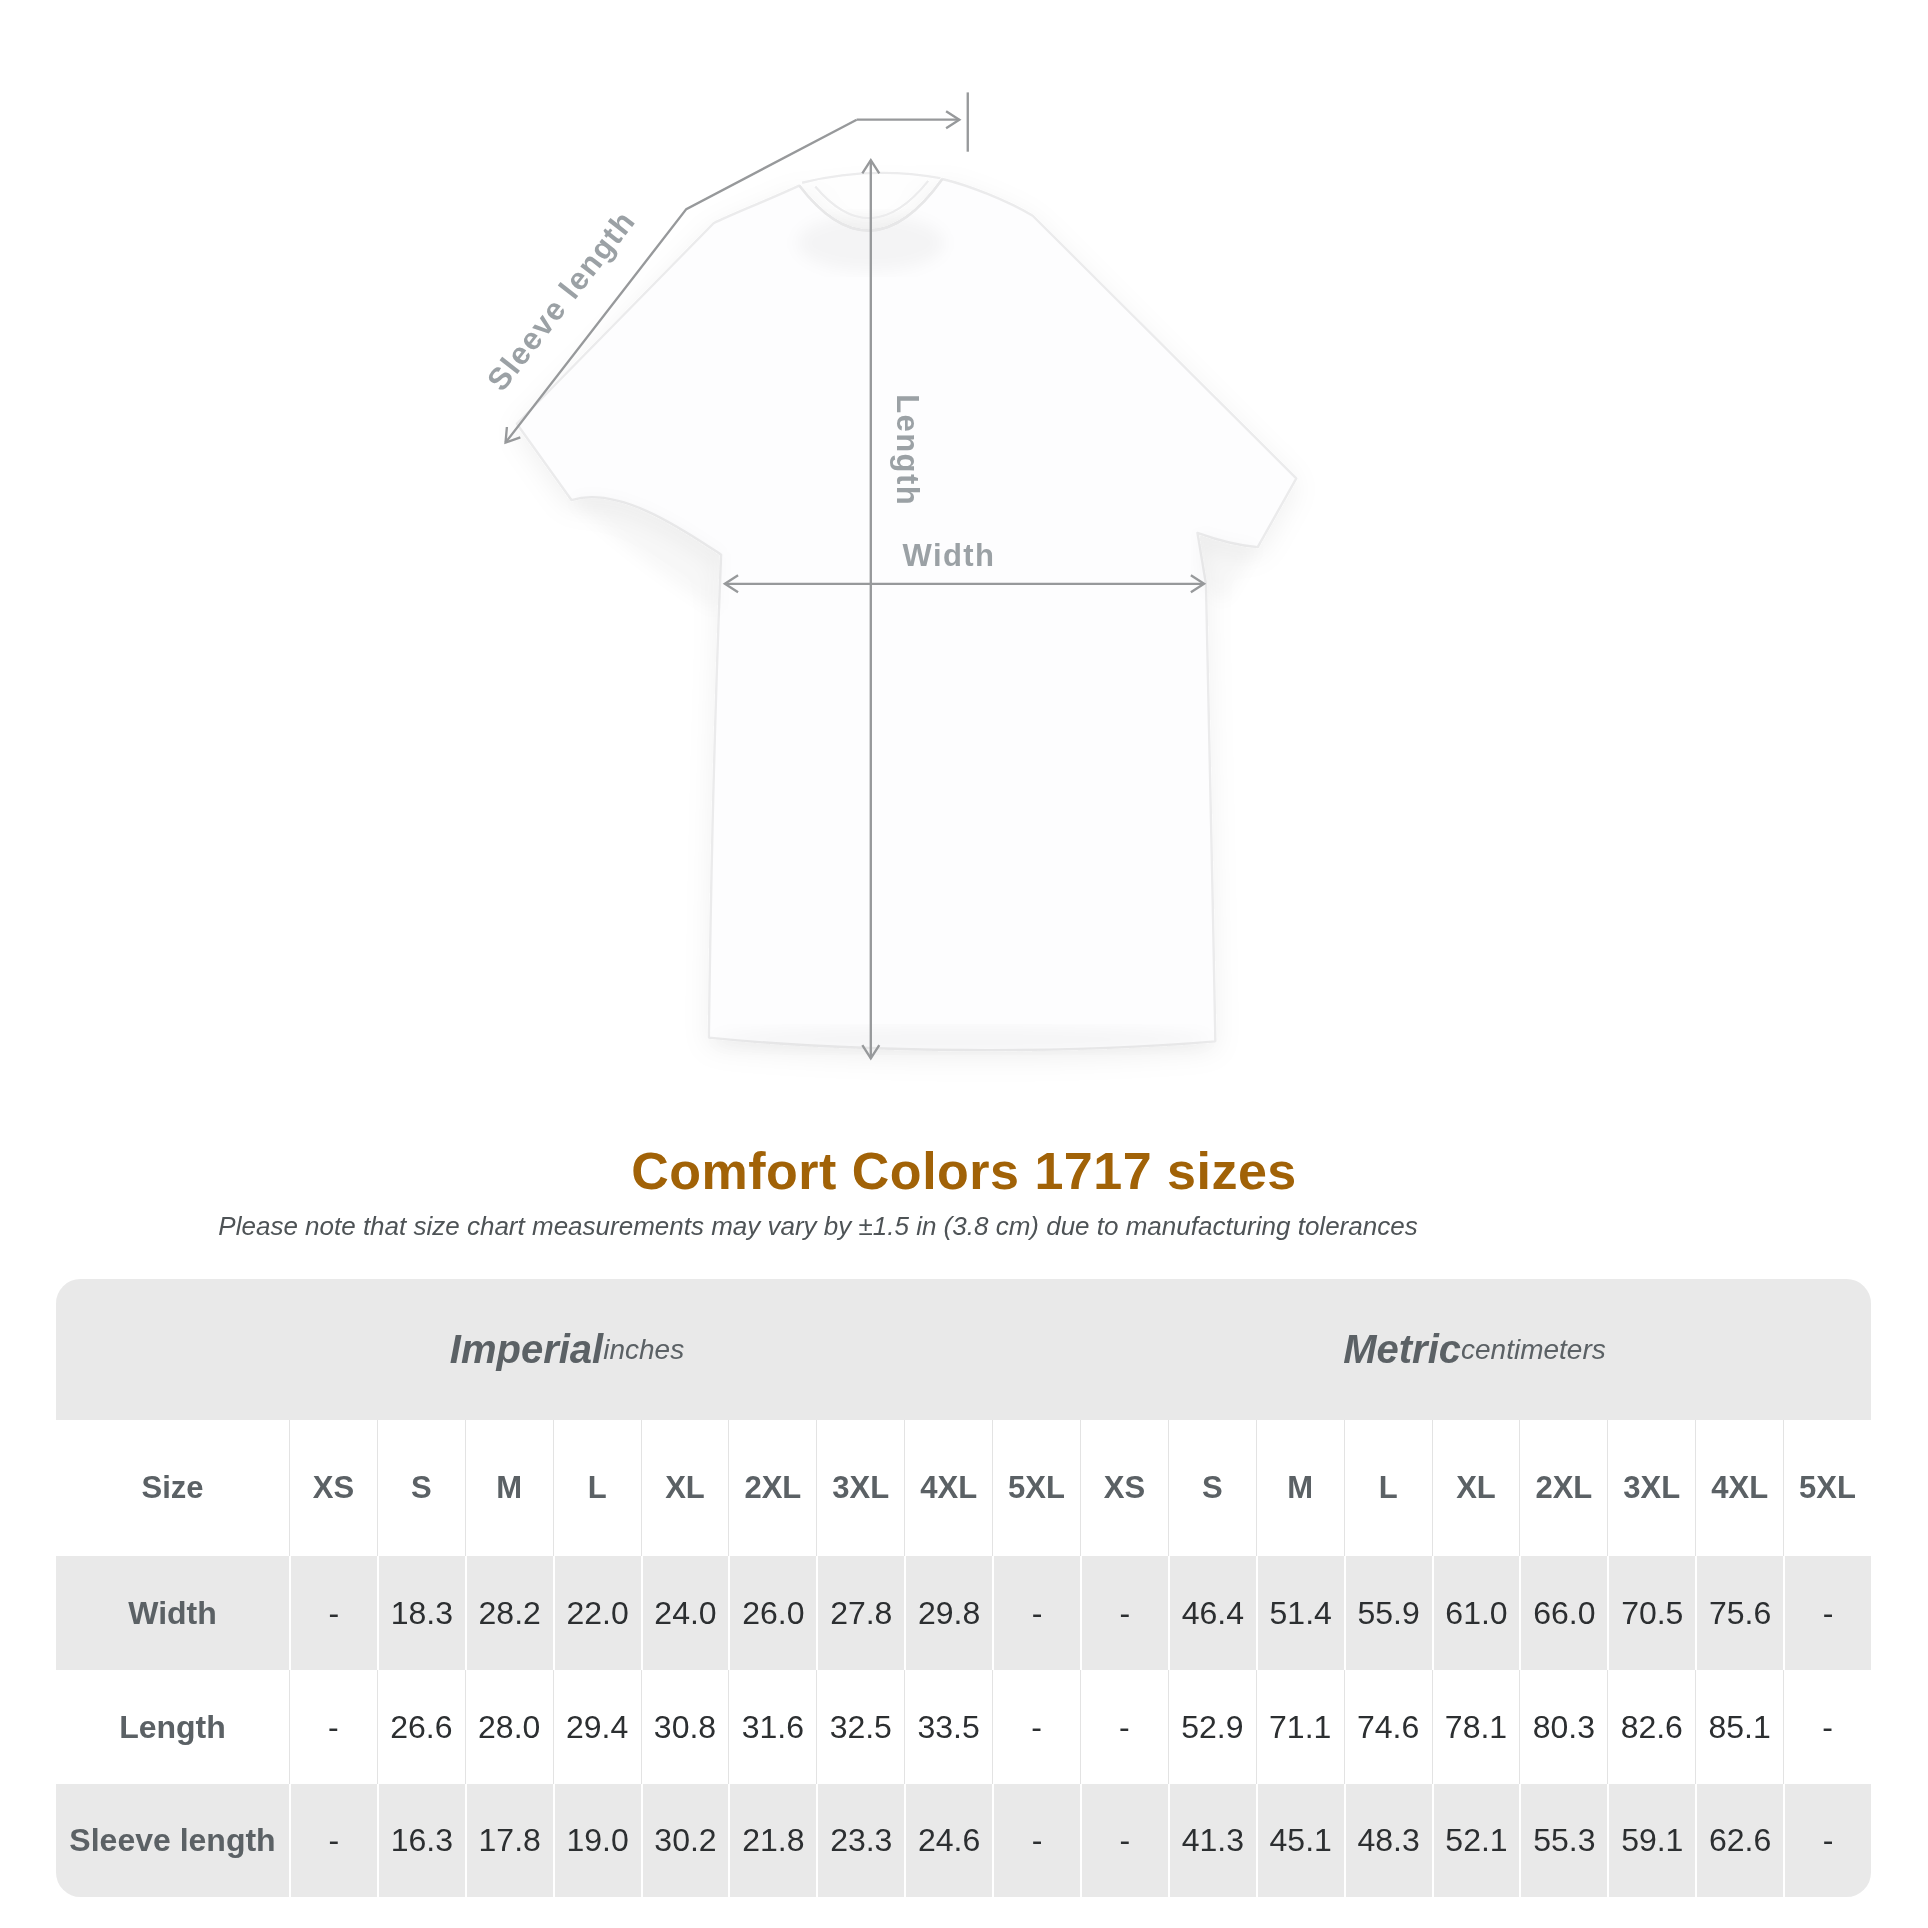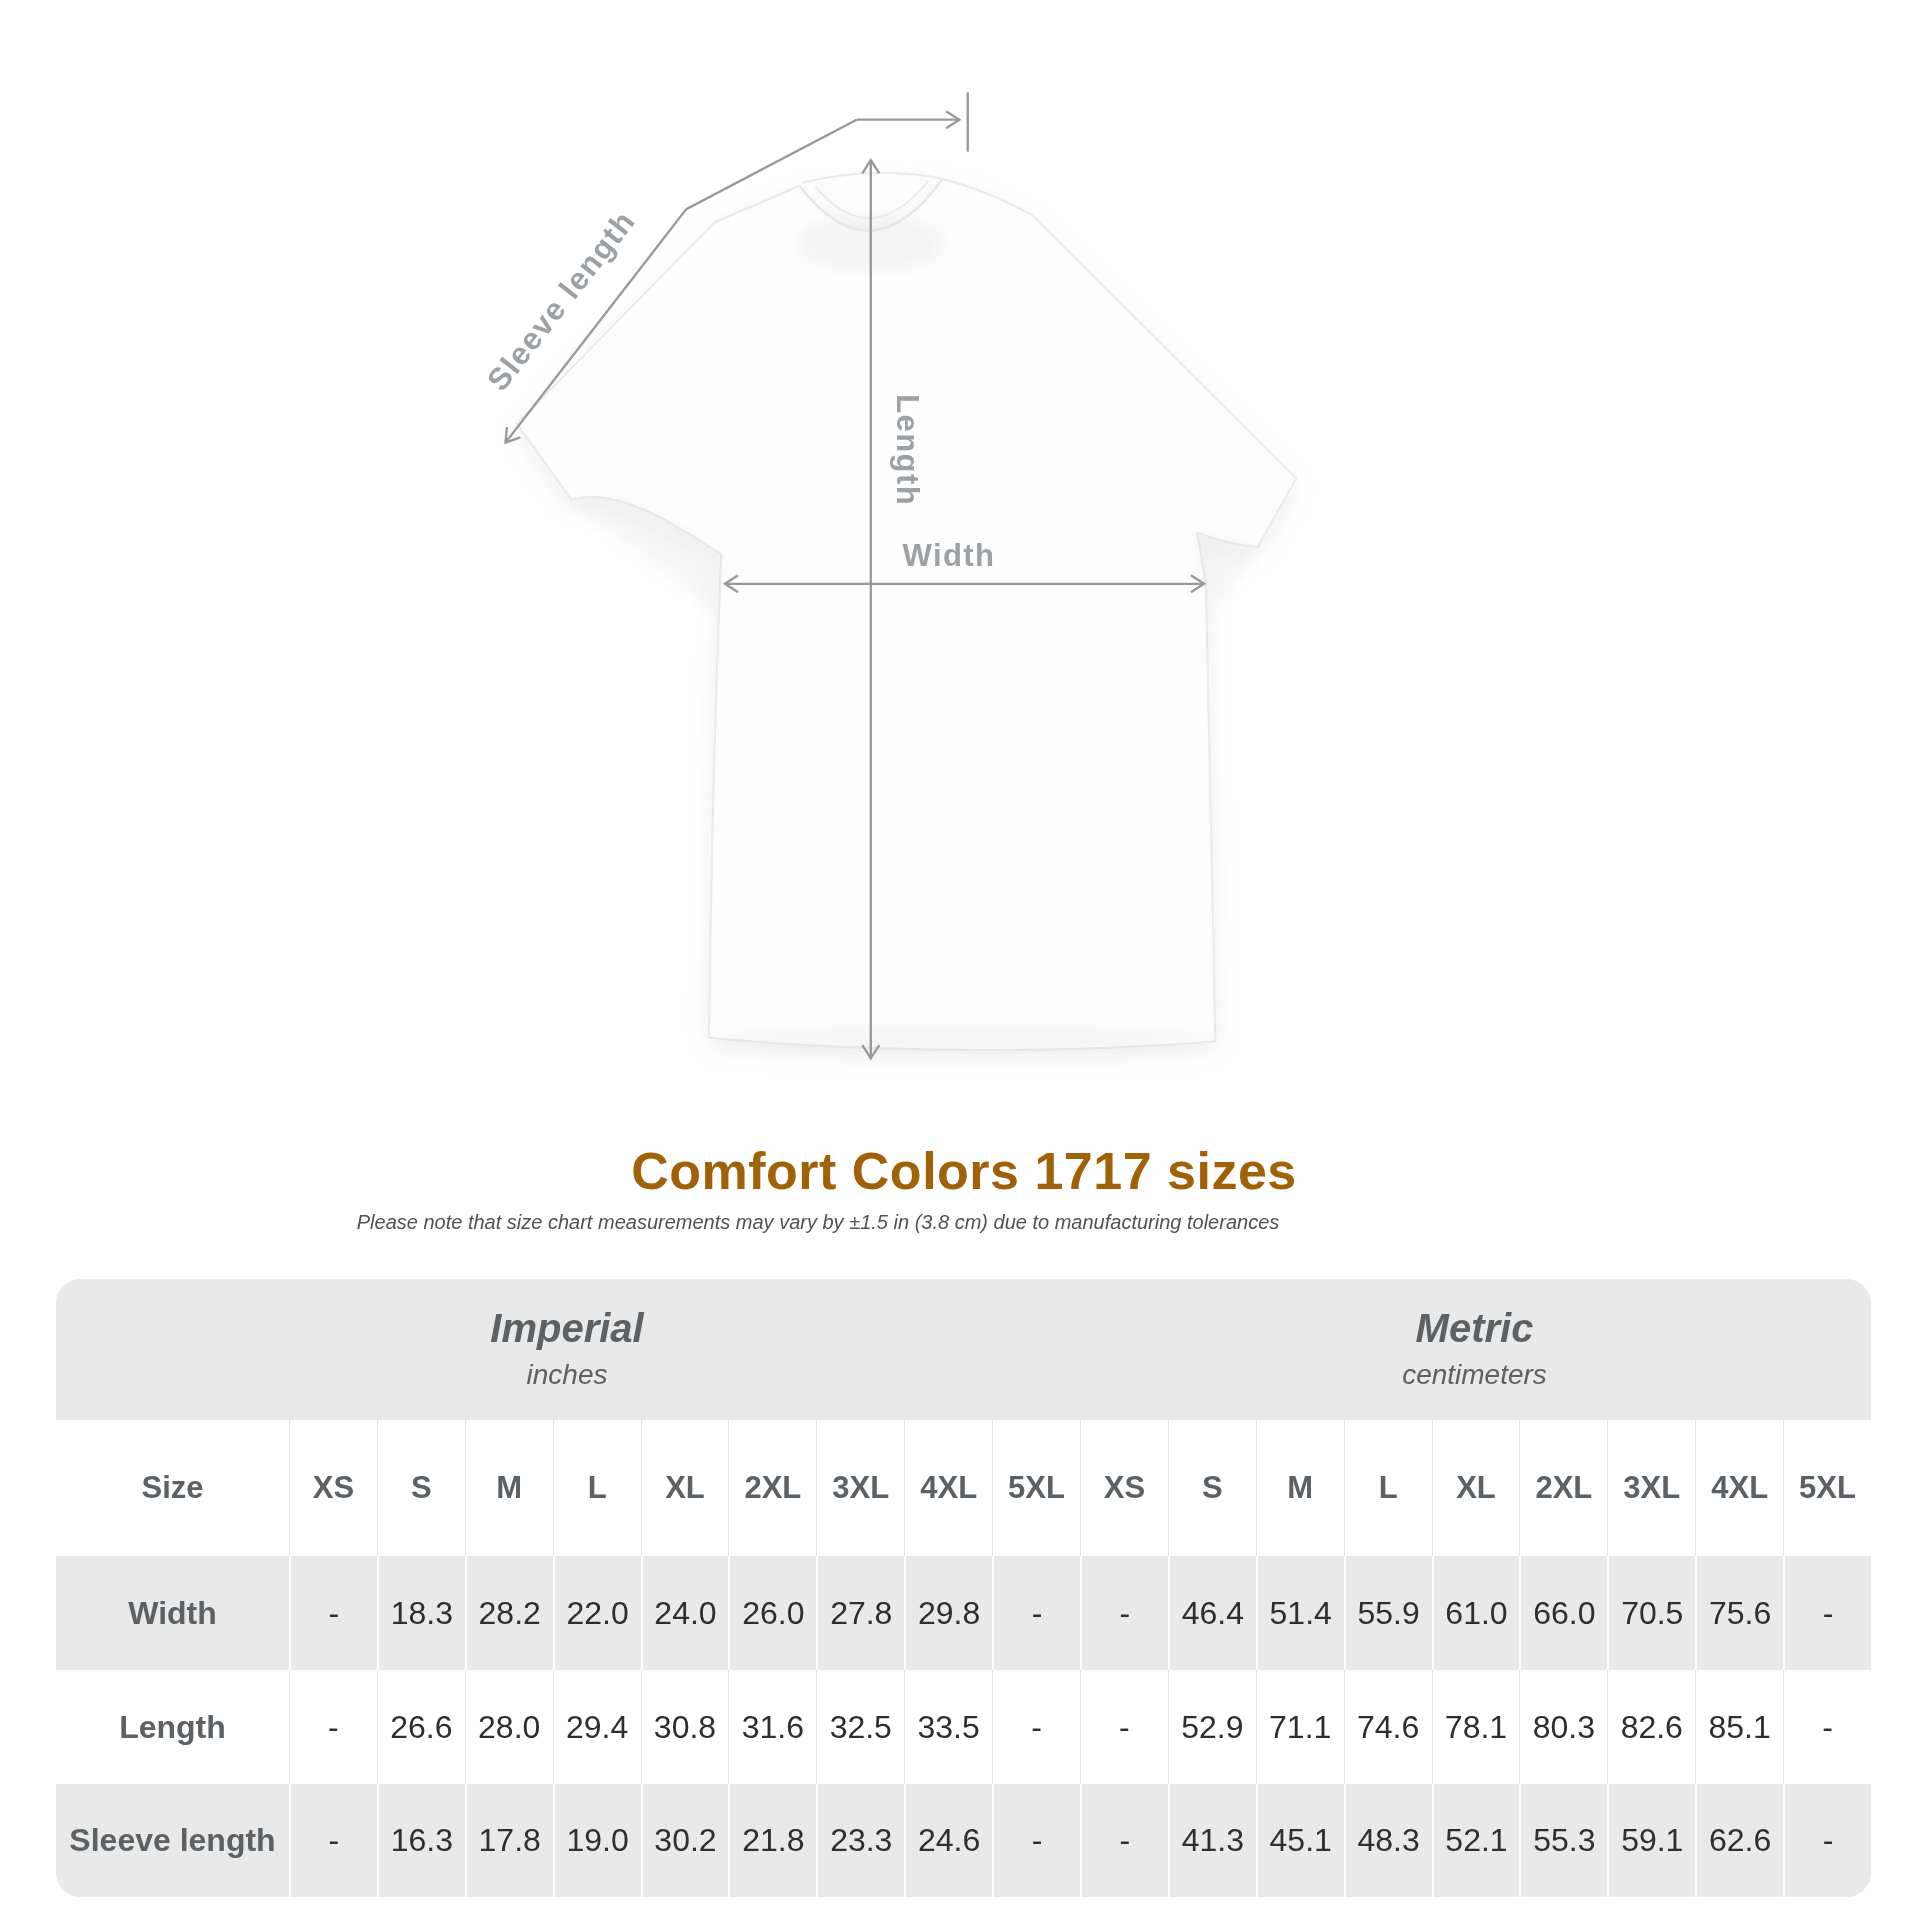--- a/index.html
+++ b/index.html
@@ -8,29 +8,29 @@
 
   
   .diagram{position:absolute;left:0;top:0;width:1928px;height:1097px;display:block;}
   .measure-line{fill:none;stroke:#97999b;stroke-width:2.5px;}
   .measure-label{font:700 33px "Liberation Sans",sans-serif;fill:#9ba1a5;letter-spacing:1.5px;}
 
   
   .page-title{position:absolute;top:1141px;left:0;width:1928px;text-align:center;
               font-size:52px;font-weight:700;color:#a16207;letter-spacing:0.5px;}
   .page-subtitle{position:absolute;top:1211px;left:0;width:1636px;text-align:center;
-              font-size:20px;font-style:italic;color:#4e5356;}
+              font-size:26px;font-style:italic;color:#4e5356;}
 
   
   .size-table{position:absolute;left:56px;top:1279px;width:1815px;border-radius:24.5px;overflow:hidden;}
   .trow{display:grid;grid-template-columns:233px repeat(18,1fr);}
   .trow.gray{background:#e9e9e9;}
   .trow.white{background:#ffffff;}
   .group-row{display:grid;grid-template-columns:1022px 1fr;height:141px;background:#e9e9e9;}
-  .group-cell{display:flex;flex-direction:column;align-items:center;justify-content:center;}
+  .group-cell{display:flex;flex-direction:row;align-items:center;justify-content:center;}
   .group-title{font-size:40px;font-weight:700;font-style:italic;color:#5b6165;line-height:49px;}
   .group-sub{font-size:28px;font-style:italic;color:#5b6165;line-height:43px;}
   .sizes-row{height:136px;}
   .data-row{height:114px;}
   .data-row.last{height:113px;}
   .cell{display:flex;align-items:center;justify-content:center;min-width:0;}
   .trow.white .cell + .cell{border-left:1.9px solid #e3e3e3;}
   .trow.gray .cell + .cell{border-left:2.8px solid #ffffff;}
   .head-cell{font-size:31px;font-weight:700;color:#5b6165;}
   .label-cell{font-size:32px;font-weight:700;color:#5b6165;}

